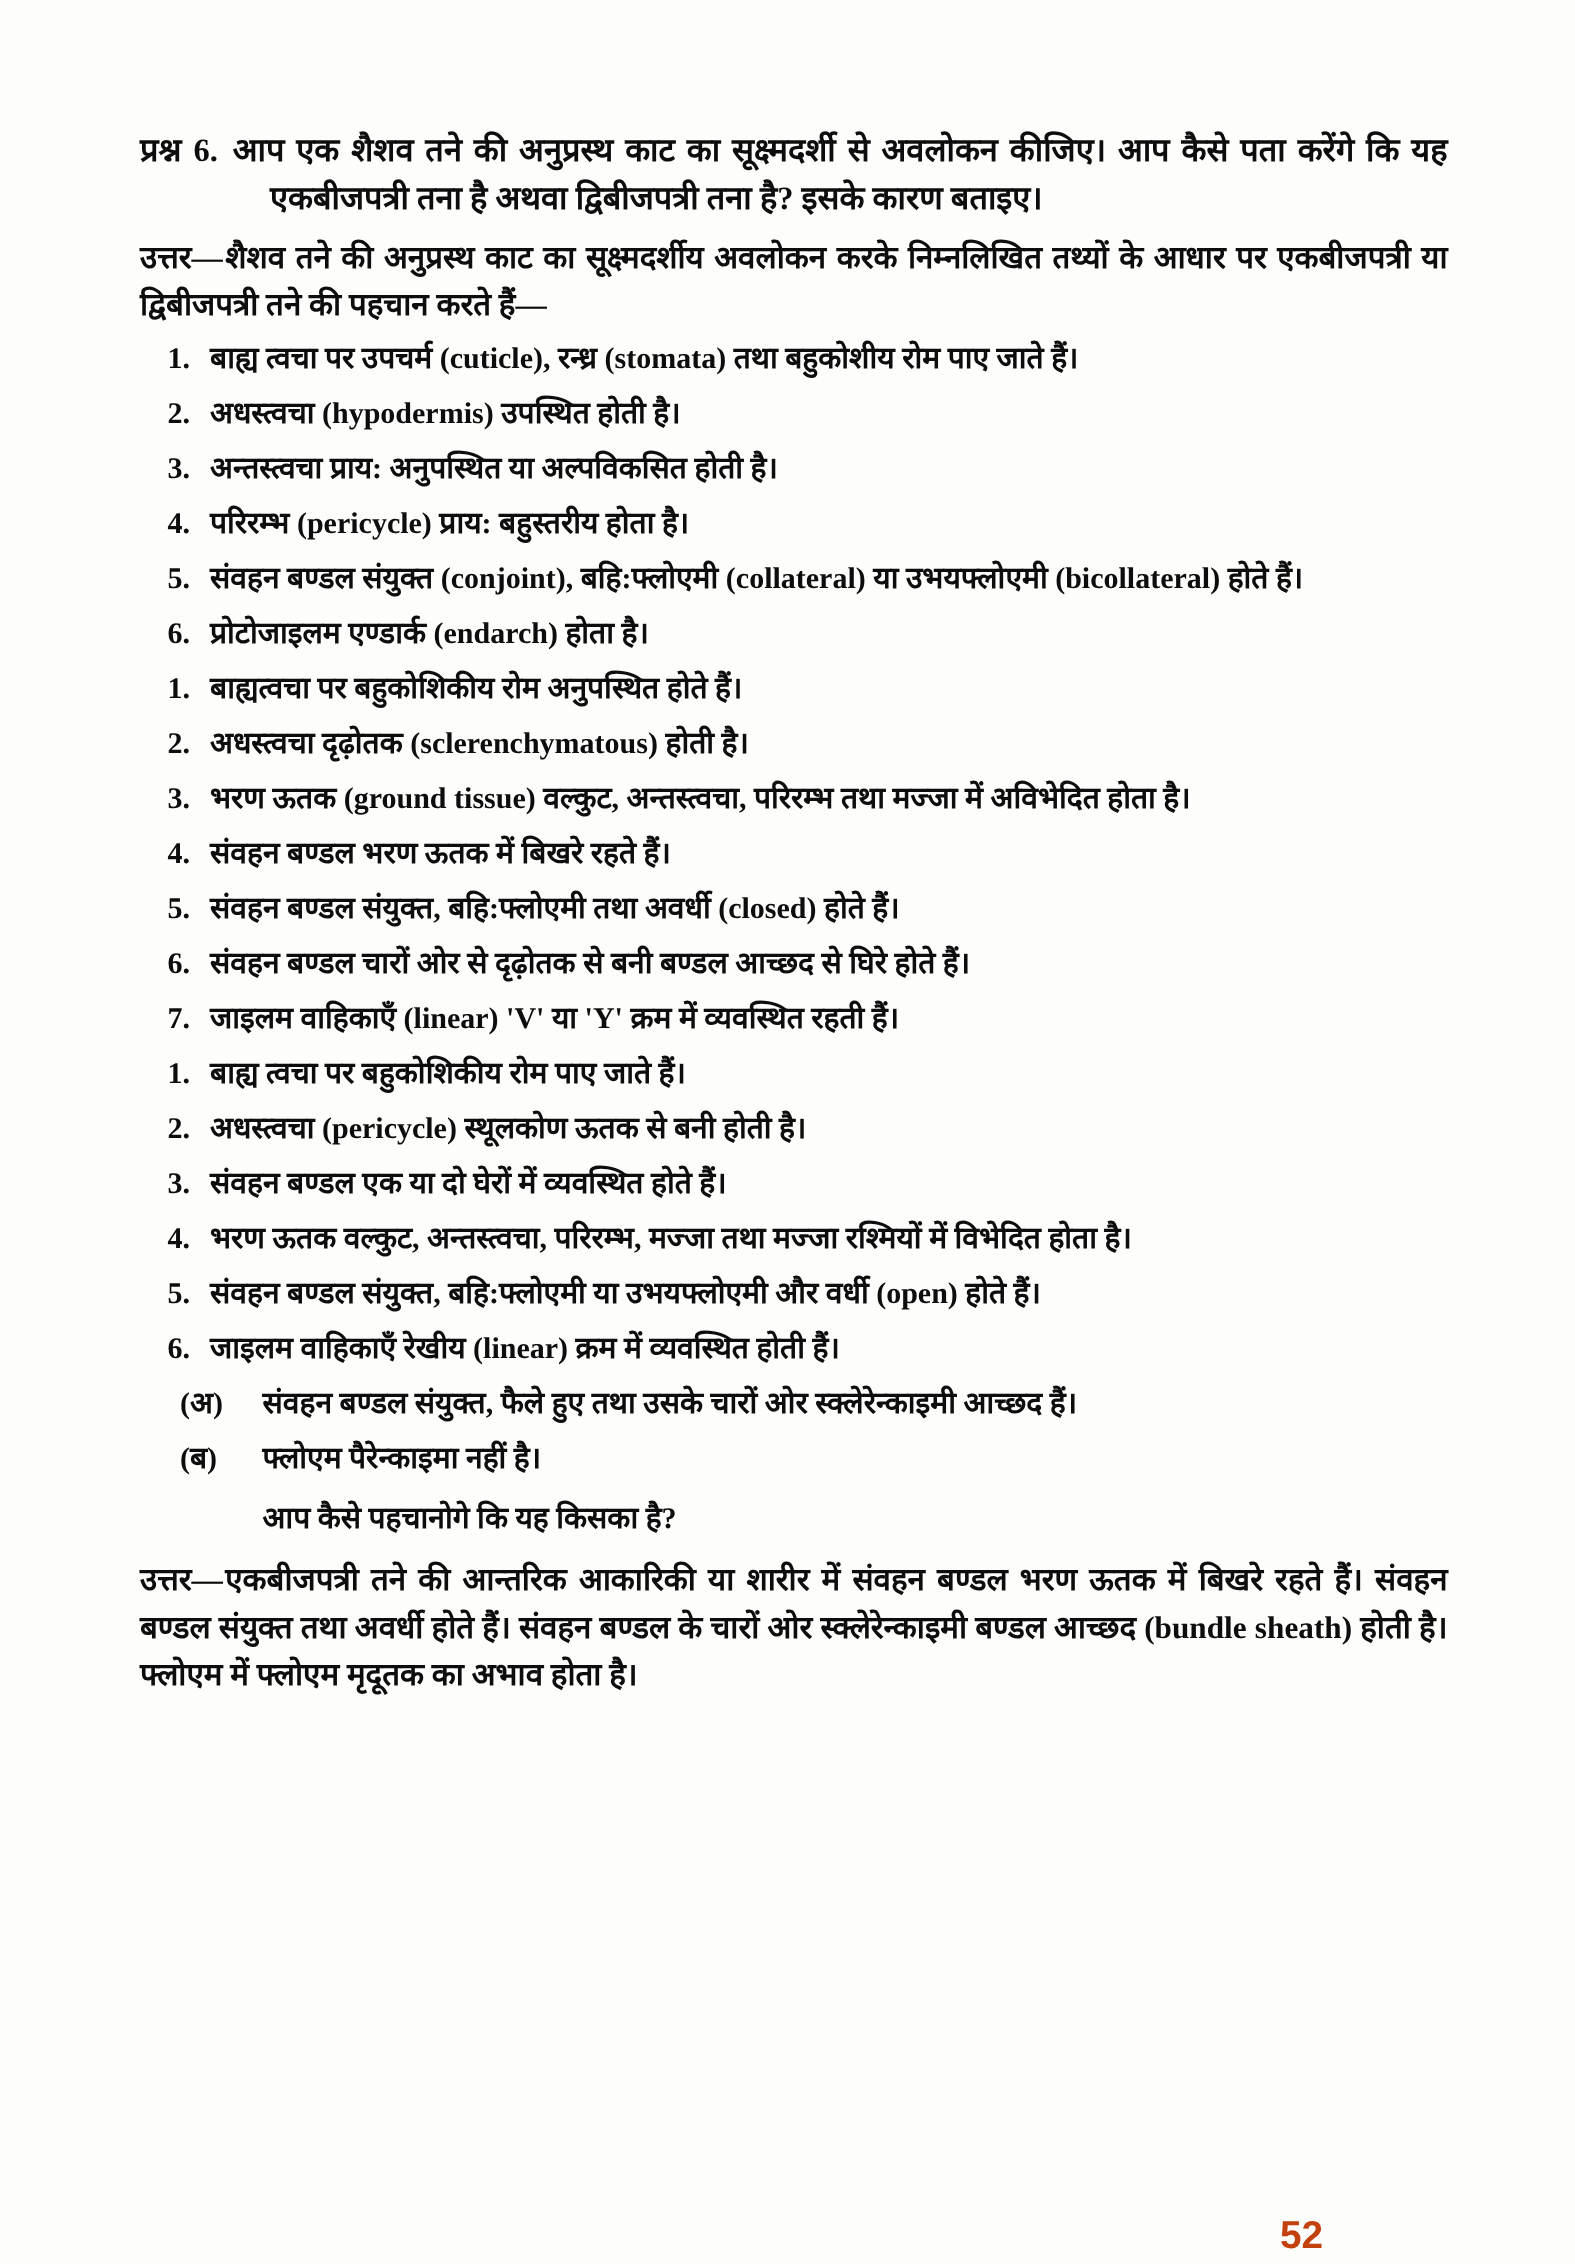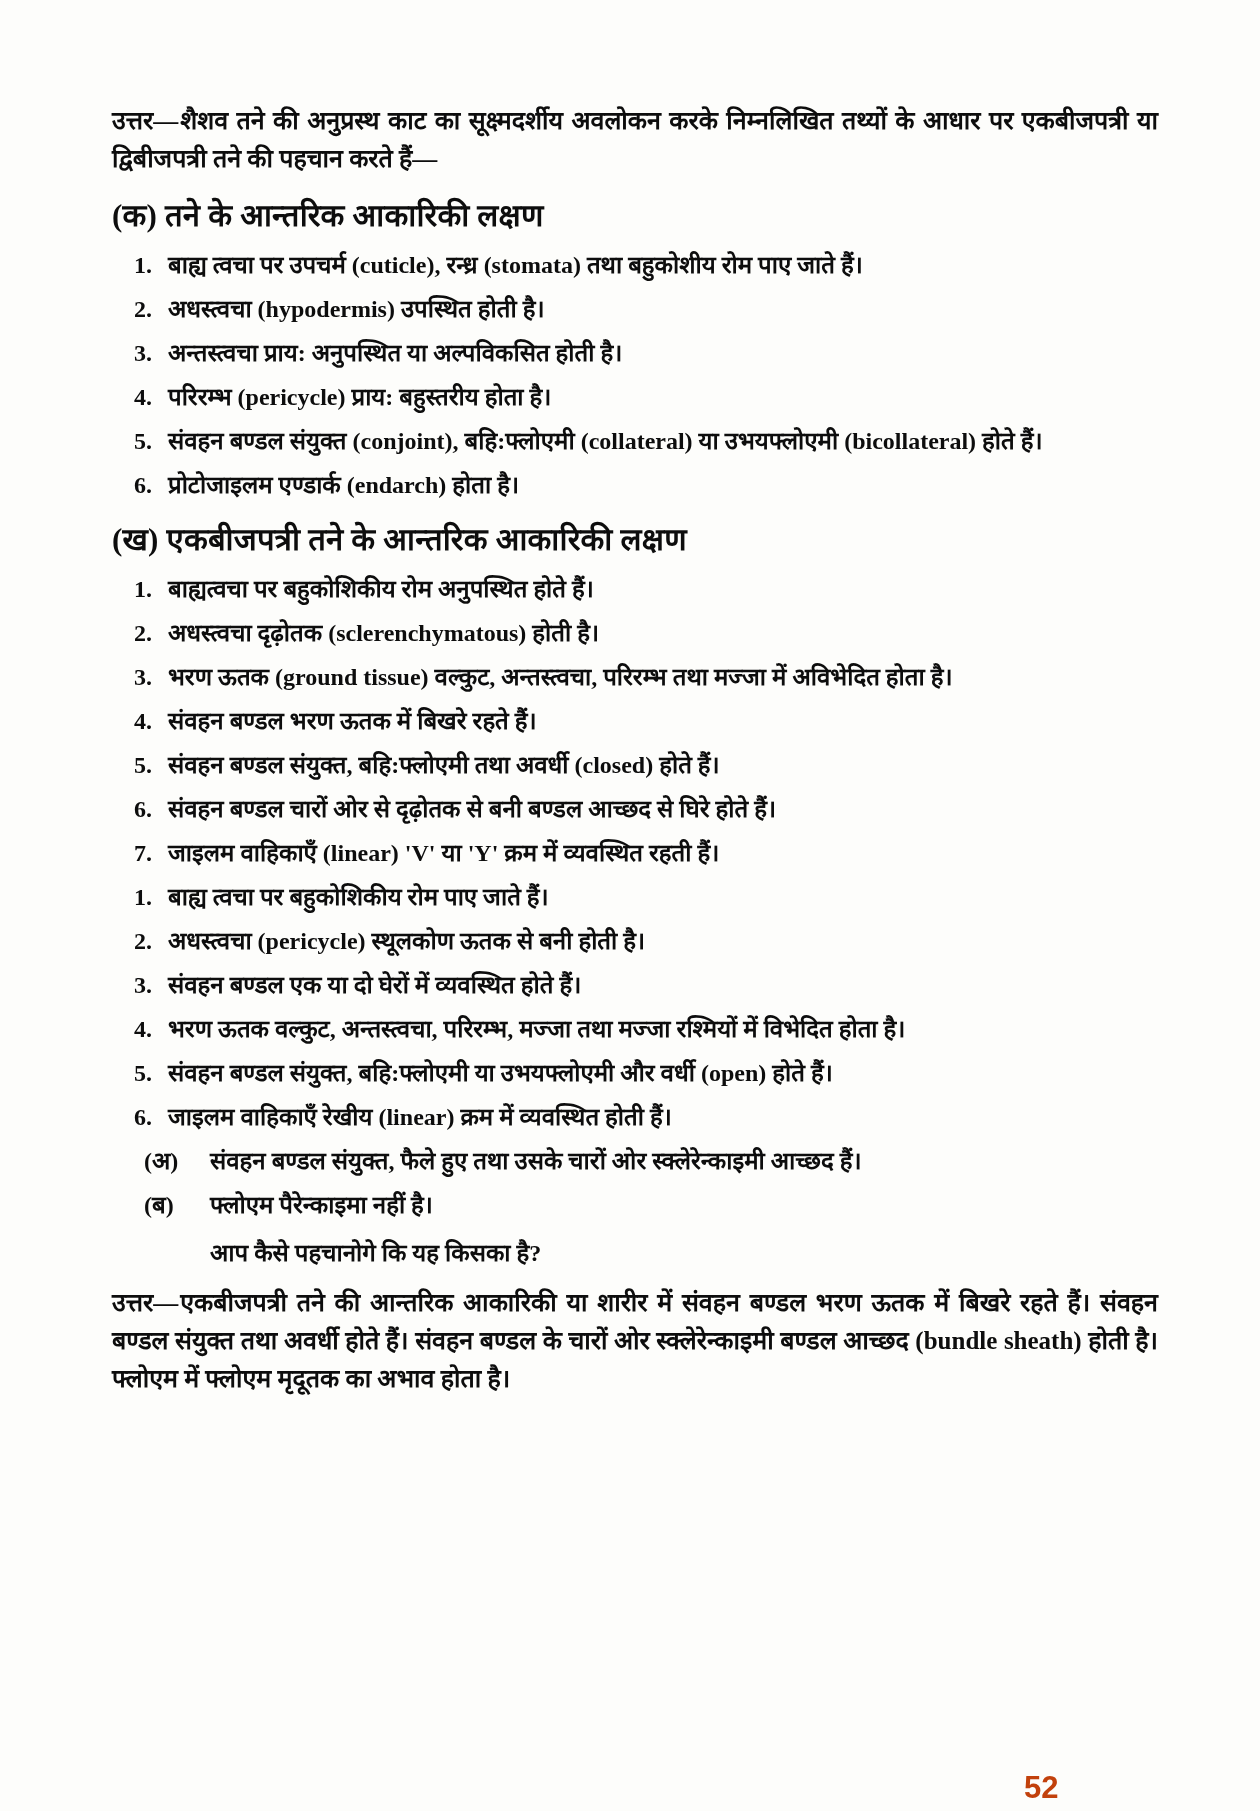--- a/index.html
+++ b/index.html
@@ -87,23 +87,23 @@
     font-size:31px;
     color:#c2410c;
   }
 </style>
 </head>
 <body>
 
 <div class="page">
   <div class="content">
 
+    <p class="qpara"><span class="qlabel">प्रश्न 6.</span><span>आप एक शैशव तने की अनुप्रस्थ काट का सूक्ष्मदर्शी से अवलोकन कीजिए। आप कैसे पता करेंगे कि यह एकबीजपत्री तना है अथवा द्विबीजपत्री तना है? इसके कारण बताइए।</span></p>
     <p class="ansp"><span class="anslabel">उत्तर—</span><span>शैशव तने की अनुप्रस्थ काट का सूक्ष्मदर्शीय अवलोकन करके निम्नलिखित तथ्यों के आधार पर एकबीजपत्री या द्विबीजपत्री तने की पहचान करते हैं—</span></p>
 
-    <div class="sec-head">(क) तने के आन्तरिक आकारिकी लक्षण</div>
     <div class="items">
       <div class="item">
           <span class="num">1.</span>
           <span class="itext">बाह्य त्वचा पर उपचर्म (cuticle), रन्ध्र (stomata) तथा बहुकोशीय रोम पाए जाते हैं।</span>
         </div>
       <div class="item">
           <span class="num">2.</span>
           <span class="itext">अधस्त्वचा (hypodermis) उपस्थित होती है।</span>
         </div>
       <div class="item">
@@ -117,21 +117,20 @@
       <div class="item">
           <span class="num">5.</span>
           <span class="itext">संवहन बण्डल संयुक्त (conjoint), बहि:फ्लोएमी (collateral) या उभयफ्लोएमी (bicollateral) होते हैं।</span>
         </div>
       <div class="item">
           <span class="num">6.</span>
           <span class="itext">प्रोटोजाइलम एण्डार्क (endarch) होता है।</span>
         </div>
     </div>
 
-    <div class="sec-head">(ख) एकबीजपत्री तने के आन्तरिक आकारिकी लक्षण</div>
     <div class="items">
       <div class="item">
           <span class="num">1.</span>
           <span class="itext">बाह्यत्वचा पर बहुकोशिकीय रोम अनुपस्थित होते हैं।</span>
         </div>
       <div class="item">
           <span class="num">2.</span>
           <span class="itext">अधस्त्वचा दृढ़ोतक (sclerenchymatous) होती है।</span>
         </div>
       <div class="item">

